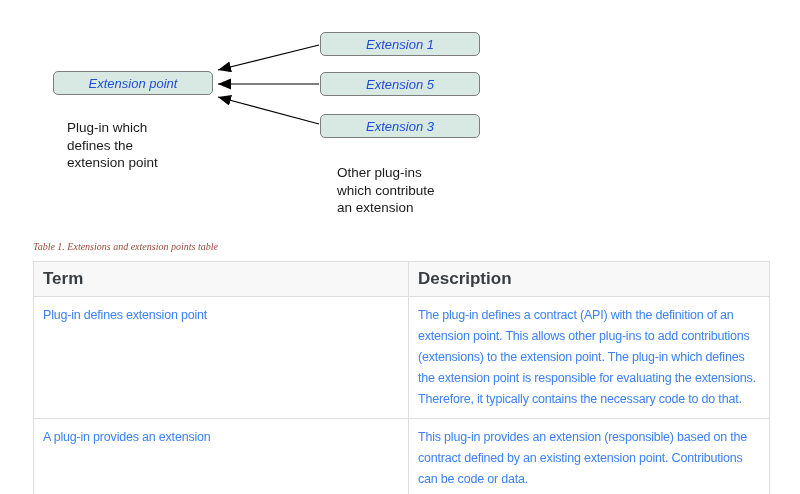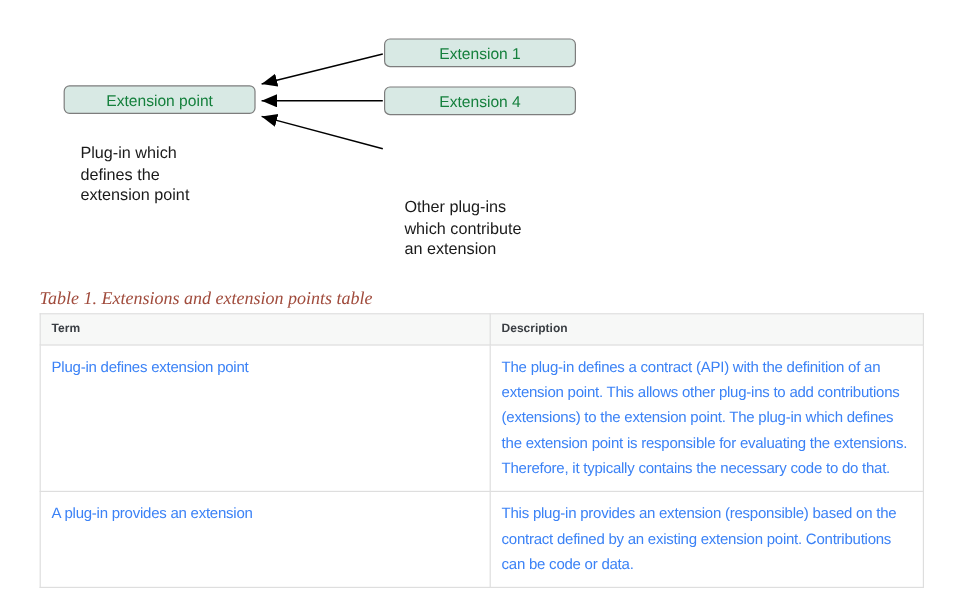--- a/index.html
+++ b/index.html
@@ -20,21 +20,22 @@
     position: absolute;
     width: 158px;
     height: 22px;
     background: #d8e9e4;
     border: 1px solid #7d7d7d;
     border-radius: 5px;
     display: flex;
     align-items: center;
     justify-content: center;
     font-size: 13px;
-    color: #15803d;
+    color: #1d4ed8;
+    font-style: italic;
   }
   .node-ep { left: 53px;  top: 71px; }
   .node-e1 { left: 320px; top: 32px; }
   .node-e2 { left: 320px; top: 72px; }
   .node-e3 { left: 320px; top: 114px; }
   .note {
     position: absolute;
     font-size: 13.5px;
     line-height: 17.5px;
     color: #1a1a1a;
@@ -43,21 +44,21 @@
   .note-left  { left: 67px;  top: 119px; }
   .note-right { left: 337px; top: 164px; }
 
   
   .caption {
     position: absolute;
     top: 241px;
     left: 33px;
     font-family: "Liberation Serif", serif;
     font-style: italic;
-    font-size: 15px;
+    font-size: 10px;
     color: #a04b3c;
   }
 
   
   table.ext-table {
     position: absolute;
     top: 261px;
     left: 33px;
     width: 736px;
     border-collapse: collapse;
@@ -66,21 +67,21 @@
   .ext-table col.c-term { width: 375px; }
   .ext-table col.c-desc { width: 361px; }
   .ext-table th, .ext-table td {
     border: 1px solid #dedede;
     text-align: left;
     vertical-align: top;
     padding: 8px 9px;
   }
   .ext-table th {
     background: #f7f8f7;
-    font-size: 10px;
+    font-size: 17px;
     font-weight: bold;
     color: #3a3e43;
     vertical-align: middle;
     padding-top: 7px;
     padding-bottom: 7px;
   }
   .ext-table td {
     font-size: 12.5px;
     letter-spacing: -0.2px;
     line-height: 21px;
@@ -104,21 +105,22 @@
       </defs>
       <g>
         <line x1="319" y1="45" x2="218" y2="70" stroke="#000000" stroke-width="1.2" marker-end="url(#ah)"></line>
         <line x1="319" y1="84" x2="218" y2="84" stroke="#000000" stroke-width="1.2" marker-end="url(#ah)"></line>
         <line x1="319" y1="124" x2="218" y2="97" stroke="#000000" stroke-width="1.2" marker-end="url(#ah)"></line>
       </g>
     </svg>
 
     <div class="node node-ep">Extension point</div>
     <div class="node node-e1">Extension 1</div>
-    <div class="node node-e2">Extension 4</div>
+    <div class="node node-e2">Extension 5</div>
+    <div class="node node-e3">Extension 3</div>
 
     <div class="note note-left">Plug-in which
 defines the
 extension point</div>
     <div class="note note-right">Other plug-ins
 which contribute
 an extension</div>
   </div>
 
   <div class="caption">Table 1. Extensions and extension points table</div>

